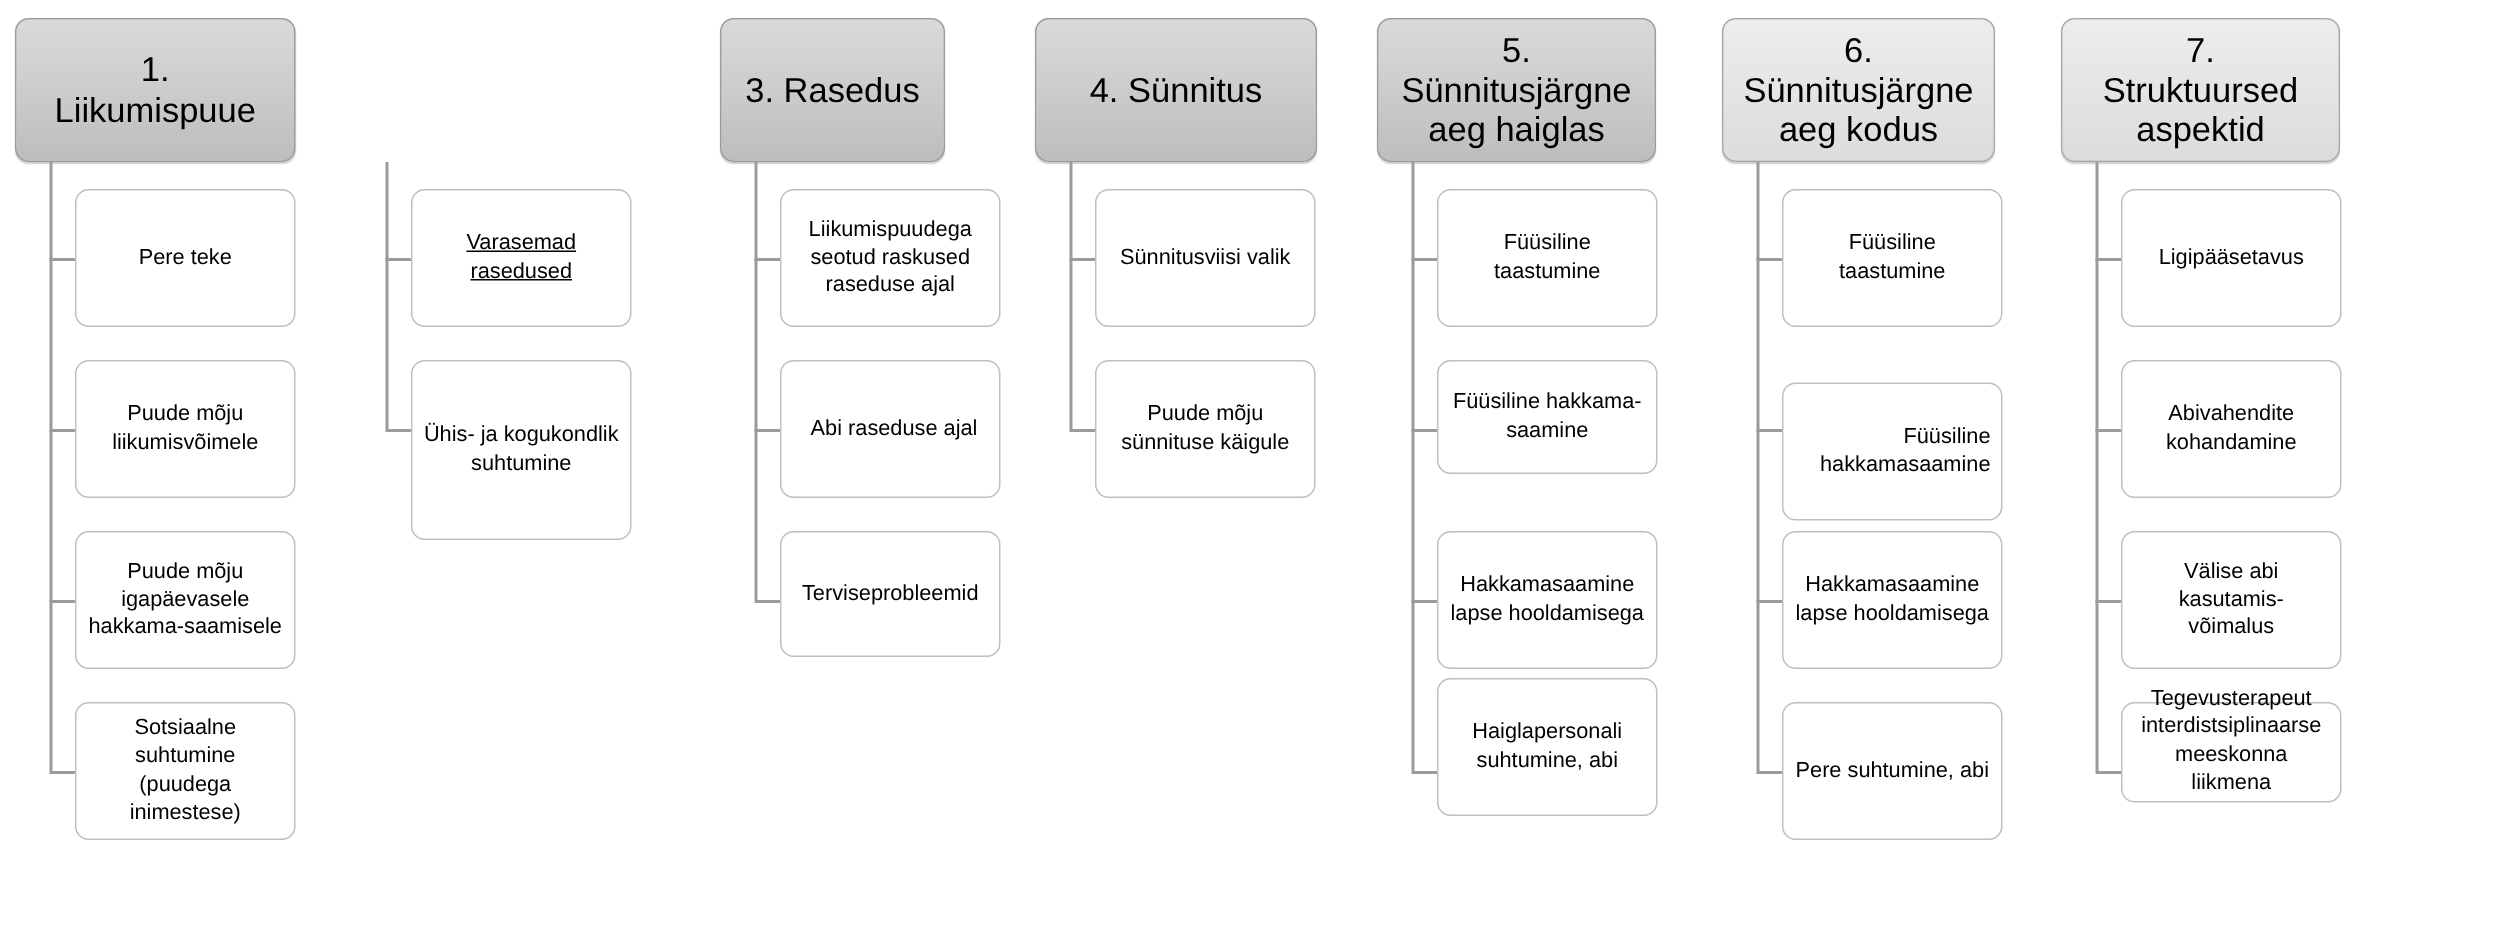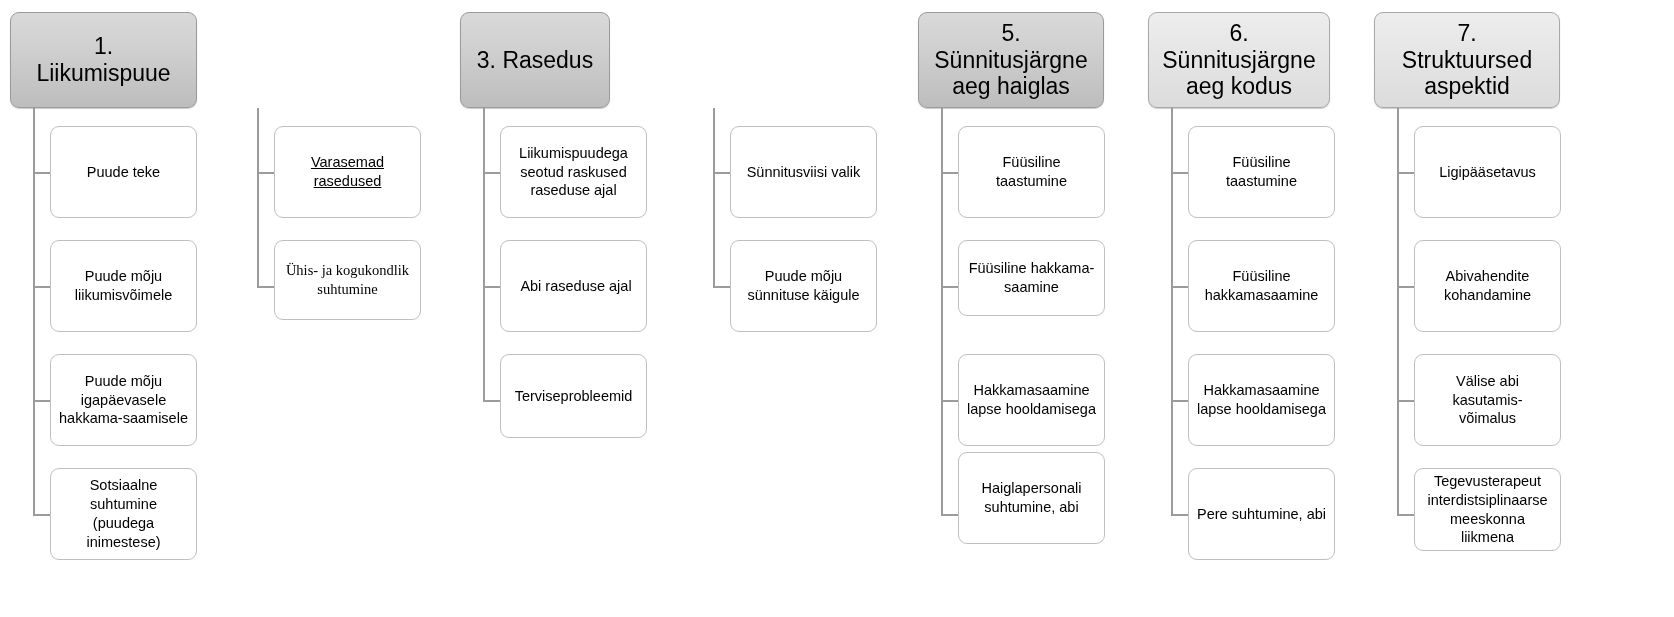--- a/index.html
+++ b/index.html
@@ -83,21 +83,21 @@
 <body>
 
 <div id="diagram">
     <div class="column" style="left: 10px; width: 227px;">
       <div class="header-box" style="width: 187px; height: 96px;">
         <span class="hdr-text">1.<br>Liikumispuue</span>
       </div>
       <div class="spine" style="left: 23px; top: 108px; height: 406px;"></div>
       <div class="elbow" style="left: 23px; top: 172px; width: 17px;"></div>
       <div class="child-box" style="left: 40px; top: 126px; width: 147px; height: 92px;">
-        <span class="child-text">Puude teke</span>
+        <span class="child-text">Pere teke</span>
       </div>
       <div class="elbow" style="left: 23px; top: 286px; width: 17px;"></div>
       <div class="child-box" style="left: 40px; top: 240px; width: 147px; height: 92px;">
         <span class="child-text">Puude mõju<br>liikumisvõimele</span>
       </div>
       <div class="elbow" style="left: 23px; top: 400px; width: 17px;"></div>
       <div class="child-box" style="left: 40px; top: 354px; width: 147px; height: 92px;">
         <span class="child-text">Puude mõju<br>igapäevasele<br>hakkama-saamisele</span>
       </div>
       <div class="elbow" style="left: 23px; top: 514px; width: 17px;"></div>
@@ -105,43 +105,46 @@
         <span class="child-text">Sotsiaalne<br>suhtumine (puudega<br>inimestese)</span>
       </div>
     </div>
     <div class="column" style="left: 234px; width: 230px;">
       <div class="spine" style="left: 23px; top: 108px; height: 178px;"></div>
       <div class="elbow" style="left: 23px; top: 172px; width: 17px;"></div>
       <div class="child-box" style="left: 40px; top: 126px; width: 147px; height: 92px; text-decoration: underline;">
         <span class="child-text">Varasemad<br>rasedused</span>
       </div>
       <div class="elbow" style="left: 23px; top: 286px; width: 17px;"></div>
-      <div class="child-box" style="left: 40px; top: 240px; width: 147px; height: 80px; font-family: Liberation Serif, serif;">
+      <div class="child-box" style="left: 40px; top: 240px; width: 147px; height: 120px;">
         <span class="child-text">Ühis- ja kogukondlik<br>suhtumine</span>
       </div>
     </div>
-    <div class="column" style="left: 460px; width: 190px;">
+    <div class="column" style="left: 480px; width: 190px;">
       <div class="header-box" style="width: 150px; height: 96px;">
         <span class="hdr-text">3. Rasedus</span>
       </div>
       <div class="spine" style="left: 23px; top: 108px; height: 292px;"></div>
       <div class="elbow" style="left: 23px; top: 172px; width: 17px;"></div>
       <div class="child-box" style="left: 40px; top: 126px; width: 147px; height: 92px;">
         <span class="child-text">Liikumispuudega<br>seotud raskused<br>raseduse ajal</span>
       </div>
       <div class="elbow" style="left: 23px; top: 286px; width: 17px;"></div>
       <div class="child-box" style="left: 40px; top: 240px; width: 147px; height: 92px; padding-left: 12px;">
         <span class="child-text">Abi raseduse ajal</span>
       </div>
       <div class="elbow" style="left: 23px; top: 400px; width: 17px;"></div>
       <div class="child-box" style="left: 40px; top: 354px; width: 147px; height: 84px;">
         <span class="child-text">Terviseprobleemid</span>
       </div>
     </div>
     <div class="column" style="left: 690px; width: 228px;">
+      <div class="header-box" style="width: 188px; height: 96px;">
+        <span class="hdr-text">4. Sünnitus</span>
+      </div>
       <div class="spine" style="left: 23px; top: 108px; height: 178px;"></div>
       <div class="elbow" style="left: 23px; top: 172px; width: 17px;"></div>
       <div class="child-box" style="left: 40px; top: 126px; width: 147px; height: 92px;">
         <span class="child-text">Sünnitusviisi valik</span>
       </div>
       <div class="elbow" style="left: 23px; top: 286px; width: 17px;"></div>
       <div class="child-box" style="left: 40px; top: 240px; width: 147px; height: 92px;">
         <span class="child-text">Puude mõju<br>sünnituse käigule</span>
       </div>
     </div>
@@ -170,21 +173,21 @@
     <div class="column" style="left: 1148px; width: 222px;">
       <div class="header-box light" style="width: 182px; height: 96px;">
         <span class="hdr-text">6.<br>Sünnitusjärgne<br>aeg kodus</span>
       </div>
       <div class="spine" style="left: 23px; top: 108px; height: 406px;"></div>
       <div class="elbow" style="left: 23px; top: 172px; width: 17px;"></div>
       <div class="child-box" style="left: 40px; top: 126px; width: 147px; height: 92px;">
         <span class="child-text">Füüsiline taastumine</span>
       </div>
       <div class="elbow" style="left: 23px; top: 286px; width: 17px;"></div>
-      <div class="child-box" style="left: 40px; top: 240px; width: 147px; height: 92px;">
+      <div class="child-box" style="left: 40px; top: 255px; width: 147px; height: 92px; text-align: right;">
         <span class="child-text">Füüsiline<br>hakkamasaamine</span>
       </div>
       <div class="elbow" style="left: 23px; top: 400px; width: 17px;"></div>
       <div class="child-box" style="left: 40px; top: 354px; width: 147px; height: 92px;">
         <span class="child-text">Hakkamasaamine<br>lapse hooldamisega</span>
       </div>
       <div class="elbow" style="left: 23px; top: 514px; width: 17px;"></div>
       <div class="child-box" style="left: 40px; top: 468px; width: 147px; height: 92px;">
         <span class="child-text">Pere suhtumine, abi</span>
       </div>
@@ -200,17 +203,17 @@
       </div>
       <div class="elbow" style="left: 23px; top: 286px; width: 17px;"></div>
       <div class="child-box" style="left: 40px; top: 240px; width: 147px; height: 92px;">
         <span class="child-text">Abivahendite<br>kohandamine</span>
       </div>
       <div class="elbow" style="left: 23px; top: 400px; width: 17px;"></div>
       <div class="child-box" style="left: 40px; top: 354px; width: 147px; height: 92px;">
         <span class="child-text">Välise abi kasutamis-<br>võimalus</span>
       </div>
       <div class="elbow" style="left: 23px; top: 514px; width: 17px;"></div>
-      <div class="child-box" style="left: 40px; top: 468px; width: 147px; height: 83px;">
+      <div class="child-box" style="left: 40px; top: 468px; width: 147px; height: 67px; align-items: flex-end;">
         <span class="child-text">Tegevusterapeut<br>interdistsiplinaarse<br>meeskonna liikmena</span>
       </div>
     </div>
   </div>
 
 </body></html>

